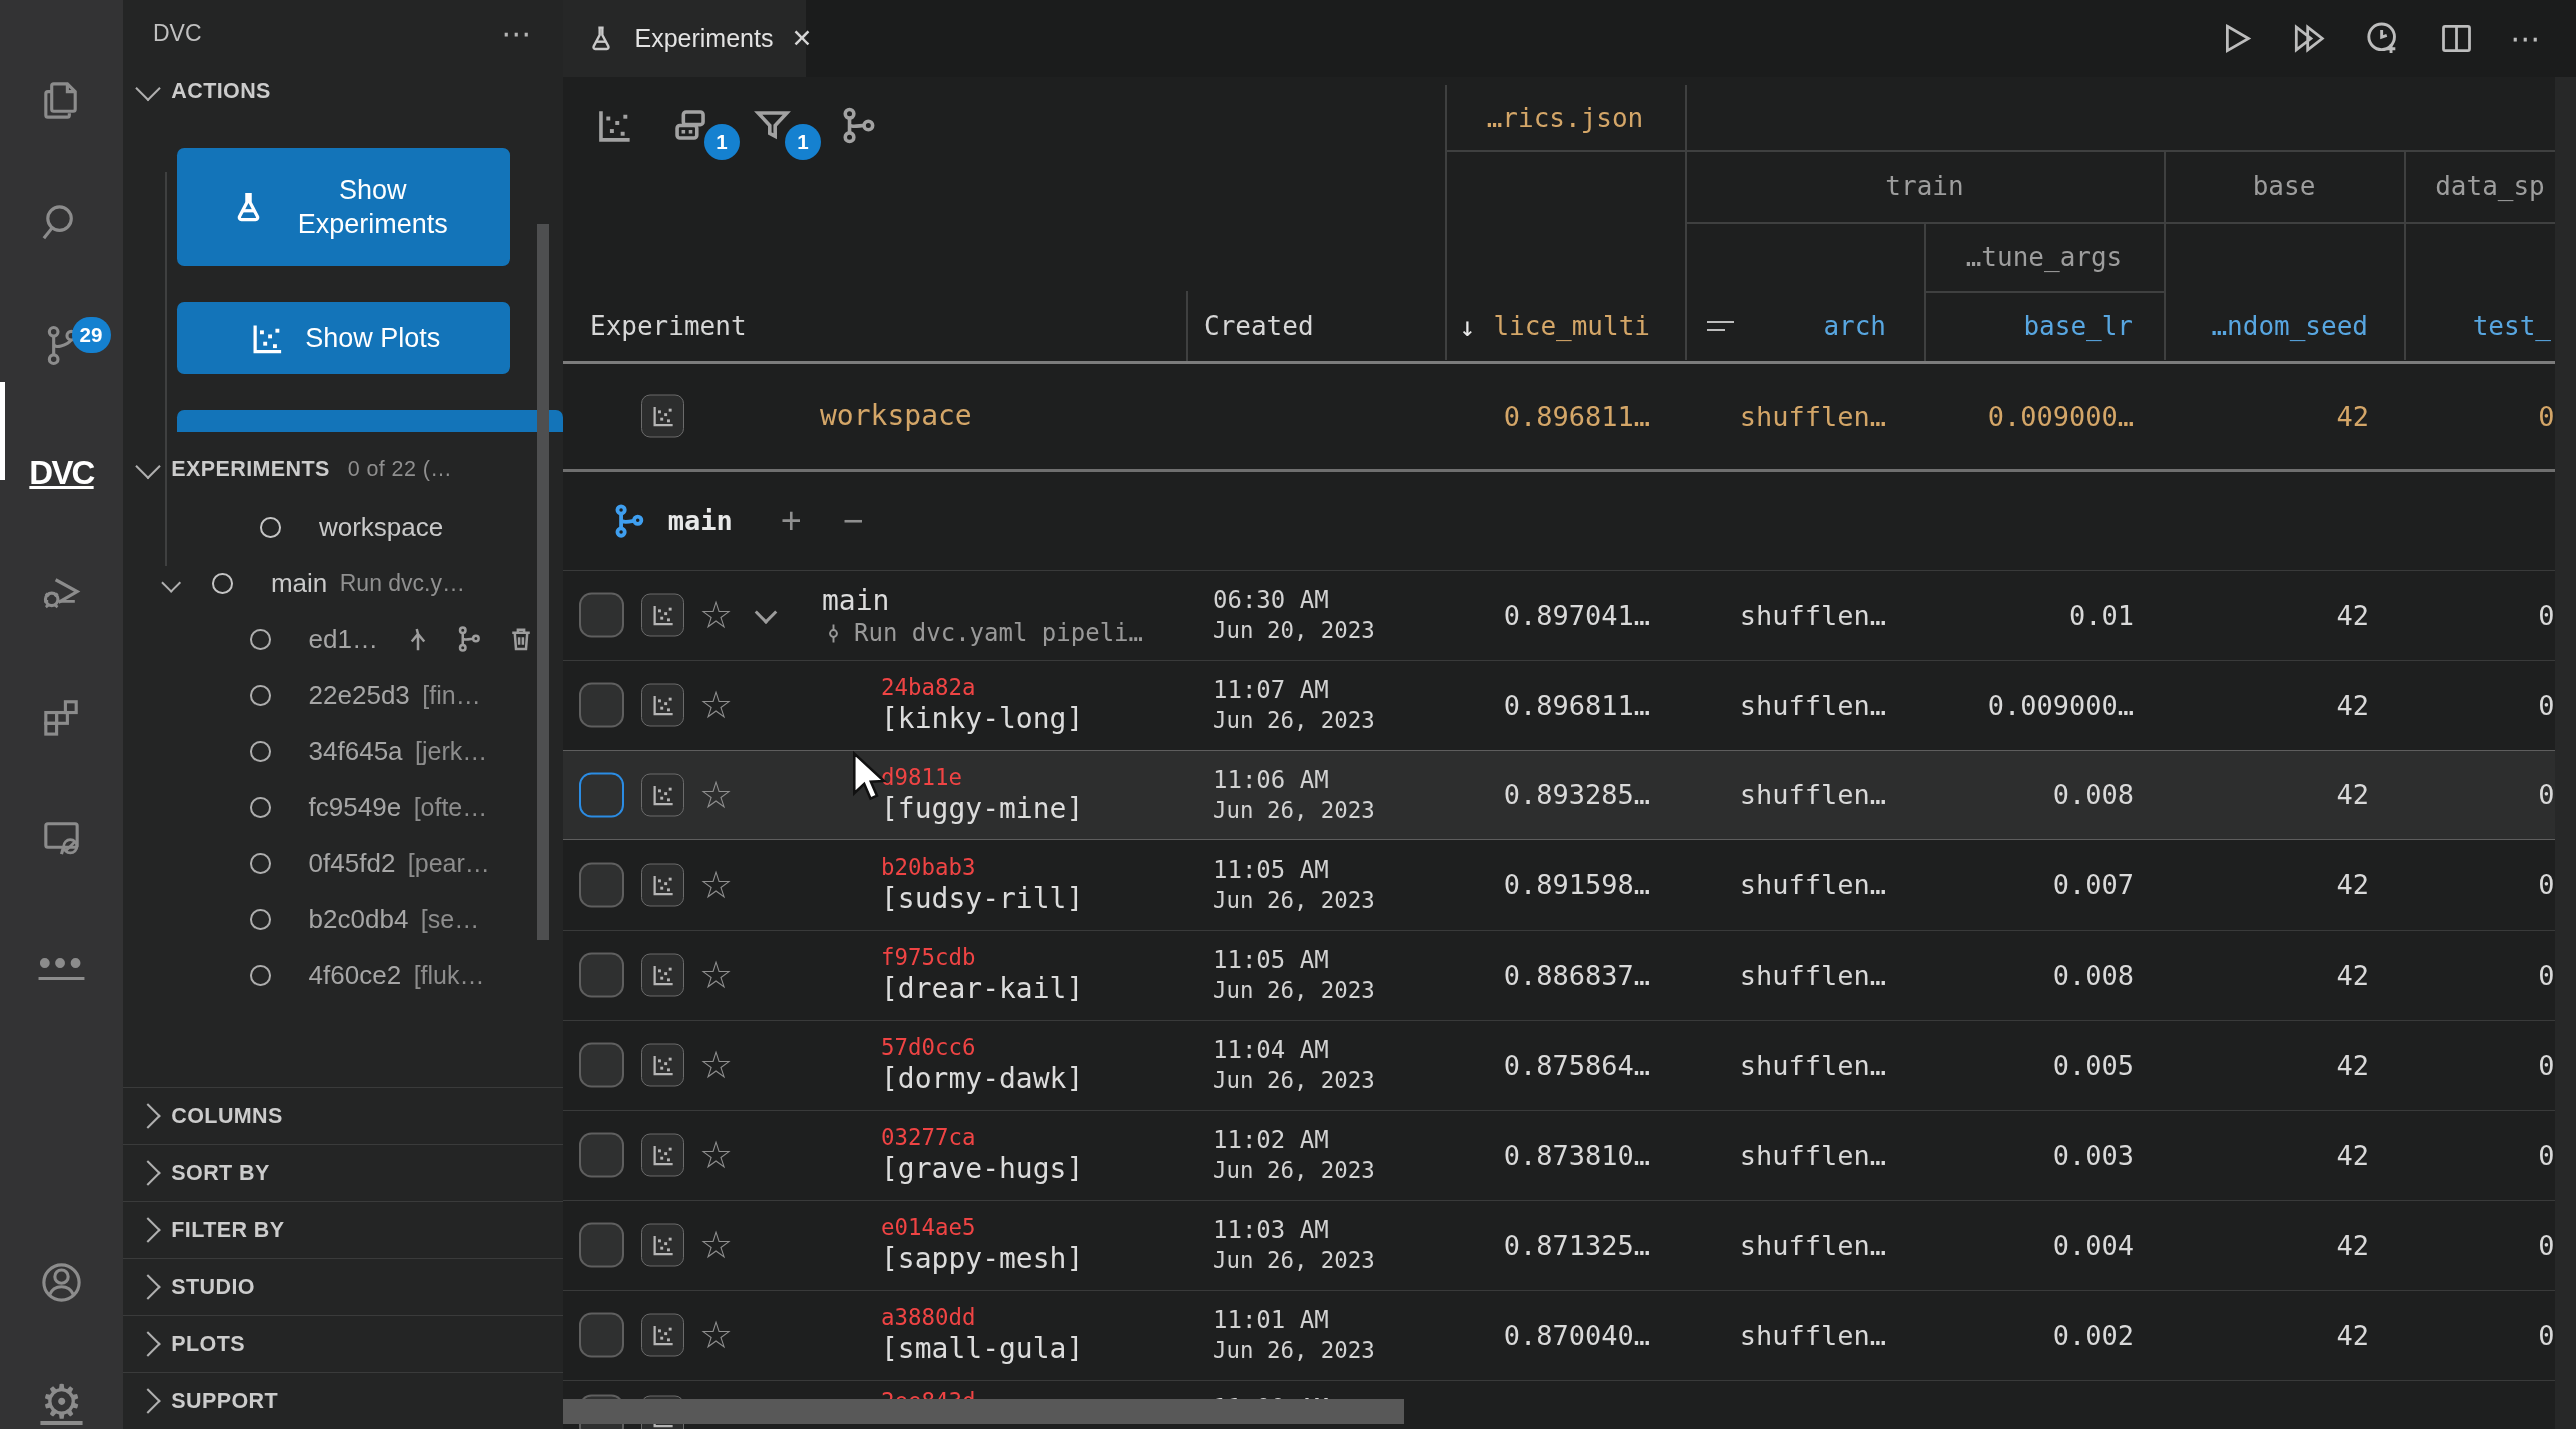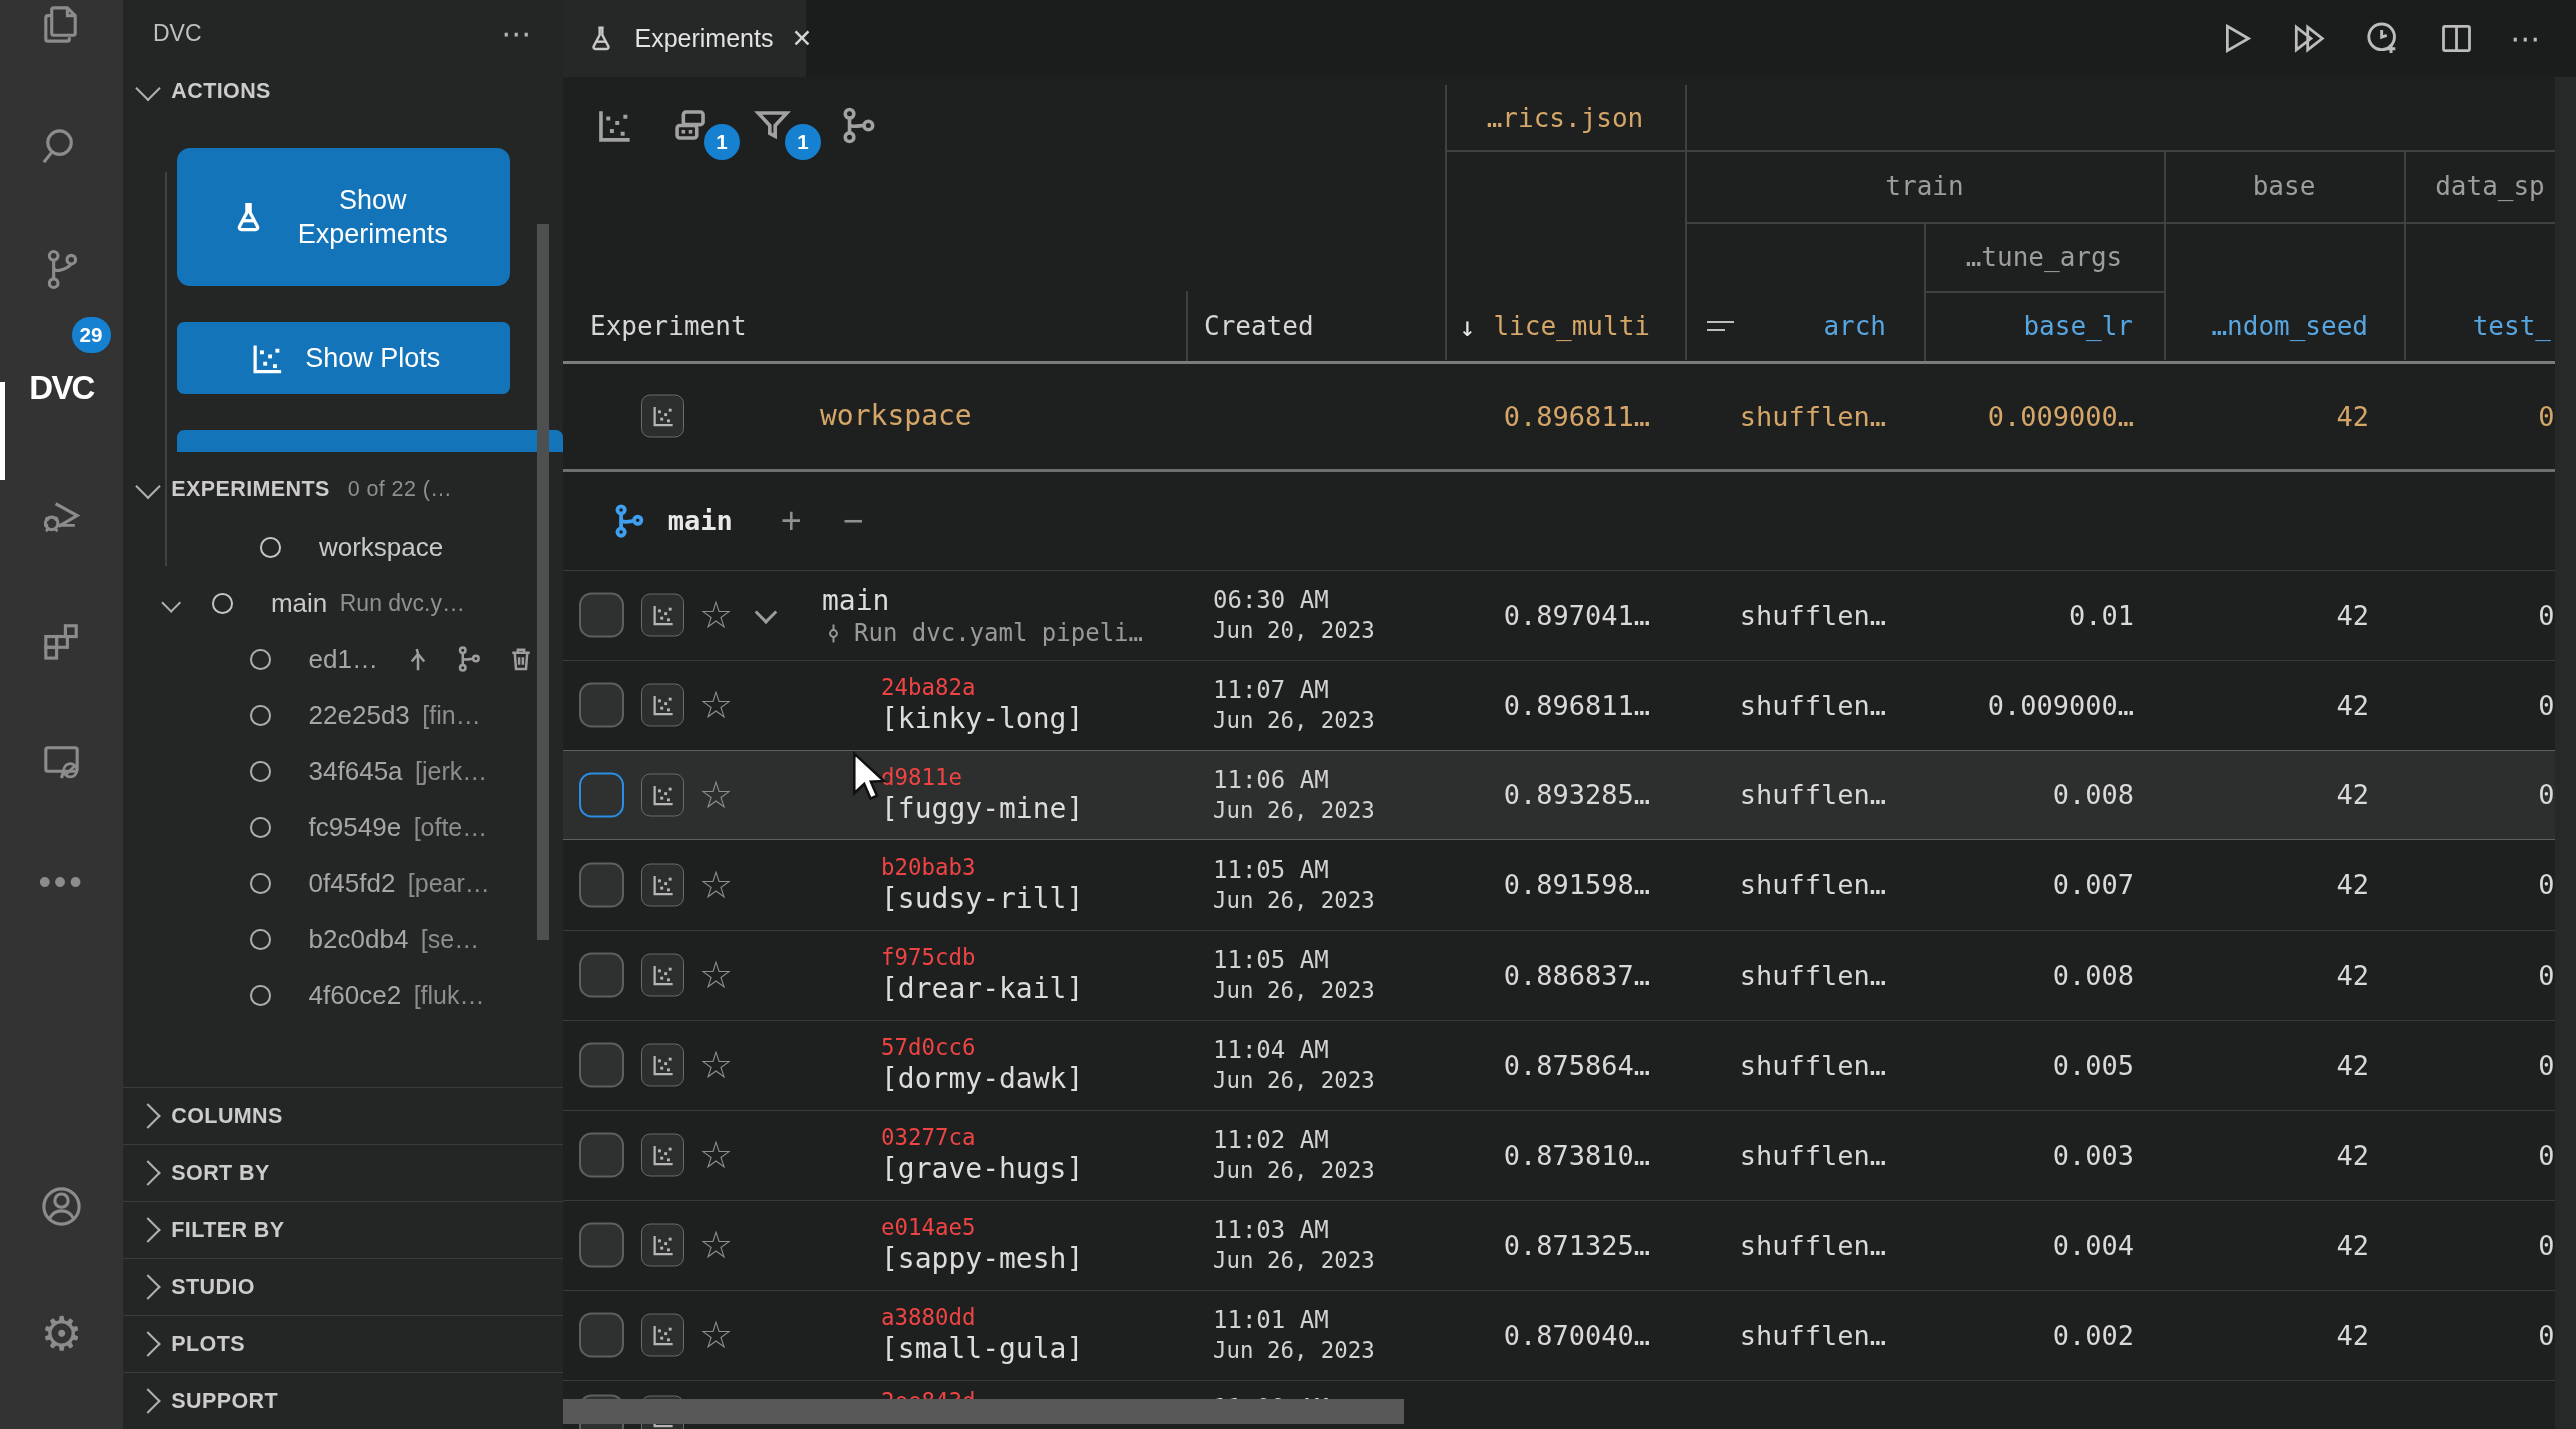--- a/index.html
+++ b/index.html
@@ -2,21 +2,21 @@
 <html style="font-size:14.3px"><head>
 <meta charset="utf-8">
 <style>
   * { margin:0; padding:0; box-sizing:border-box; }
   html,body { width:2576px; height:1429px; overflow:hidden; background:#1e1f1f;
               font-family:"Liberation Sans", sans-serif; }
   .app { display:flex; width:2576px; height:1429px; }
 
   
   .activitybar { width:123px; background:#333334; display:flex; flex-direction:column; flex-shrink:0; }
-  .ab-slot { height:123px; display:flex; align-items:flex-start; justify-content:center; position:relative; color:#8c8c8c; }
+  .ab-slot { height:123px; display:flex; align-items:flex-end; justify-content:center; position:relative; color:#8c8c8c;text-decoration:underline; }
   .ab-slot svg { stroke:#8c8c8c; fill:none; stroke-width:2; }
   .ab-slot.active { color:#ffffff; }
   .ab-slot.active:before { content:""; position:absolute; left:0; top:12.5px; bottom:12.5px; width:4.5px; background:#ffffff; }
   .ab-spacer { flex:1; }
   .dvc-logo { font-weight:800; font-size:33px; letter-spacing:-1.8px; color:#ffffff; }
   .ab-badge { position:absolute; right:12.5px; bottom:16px; min-width:39px; height:36px; border-radius:19.7px;
               background:#1581d0; color:#fff; font-size:20.6px; font-weight:700; display:flex; align-items:center;
               justify-content:center; padding:0 7.2px; }
   .ab-dots { font-size:36px; letter-spacing:2.7px; color:#8c8c8c; }
   .gear-glyph { font-size:47px; color:#8c8c8c; font-family:"DejaVu Sans", sans-serif; }
@@ -30,21 +30,21 @@
   .sb-sect-head { height:50px; display:flex; align-items:center; gap:14.3px; padding-left:16px;
                   font-weight:700; font-size:21.5px; color:#cccccc; letter-spacing:0.4px; }
   .chev { width:18px; height:18px; border-right:2.7px solid #b0b0b0; border-bottom:2.7px solid #b0b0b0; flex-shrink:0; }
   .chev.down { transform:rotate(45deg) translate(-1.8px,-1.8px); }
   .chev.right { transform:rotate(-45deg); }
   .sb-counter { font-weight:400; font-size:21.5px; color:#8f8f8f; margin-left:3.6px; }
   .actions-body { padding:32px 0 0 54px; }
   .blue-btn { width:333px; background:#1374b9; border-radius:7.2px; color:#fff; display:flex; align-items:center;
               justify-content:center; gap:19.7px; font-size:27px; line-height:34px; }
   .blue-btn svg { stroke:#fff; fill:none; stroke-width:2; flex-shrink:0; }
-  .btn-xl { height:138px;border-radius:13px; }
+  .btn-xl { height:118px; }
   .btn-md { height:72px; margin-top:36px; }
   .btn-sliver { height:21.5px; margin-top:36px; border-radius:7.2px 7.2px 0 0; background:#1374b9; }
   .tree { padding-top:5.4px; }
   .tree-row { height:56px; display:flex; align-items:center; font-size:26px; color:#c9c9c9; position:relative; }
   .tree-row .circle { width:20.6px; height:20.6px; border:2.7px solid #c4c4c4; border-radius:50%; flex-shrink:0; }
   .tree-row.depth2 .circle { border-color:#adadad; }
   .tree-label { margin-left:38px; color:#c9c9c9; white-space:nowrap; }
   .tree-row.depth2 .tree-label { color:#a6a6a6; }
   .tree-desc { margin-left:12.5px; font-size:23px; color:#909090; white-space:nowrap; }
   .tree-bracket { margin-left:12.5px; font-size:25px; color:#8d8d8d; white-space:nowrap; }

